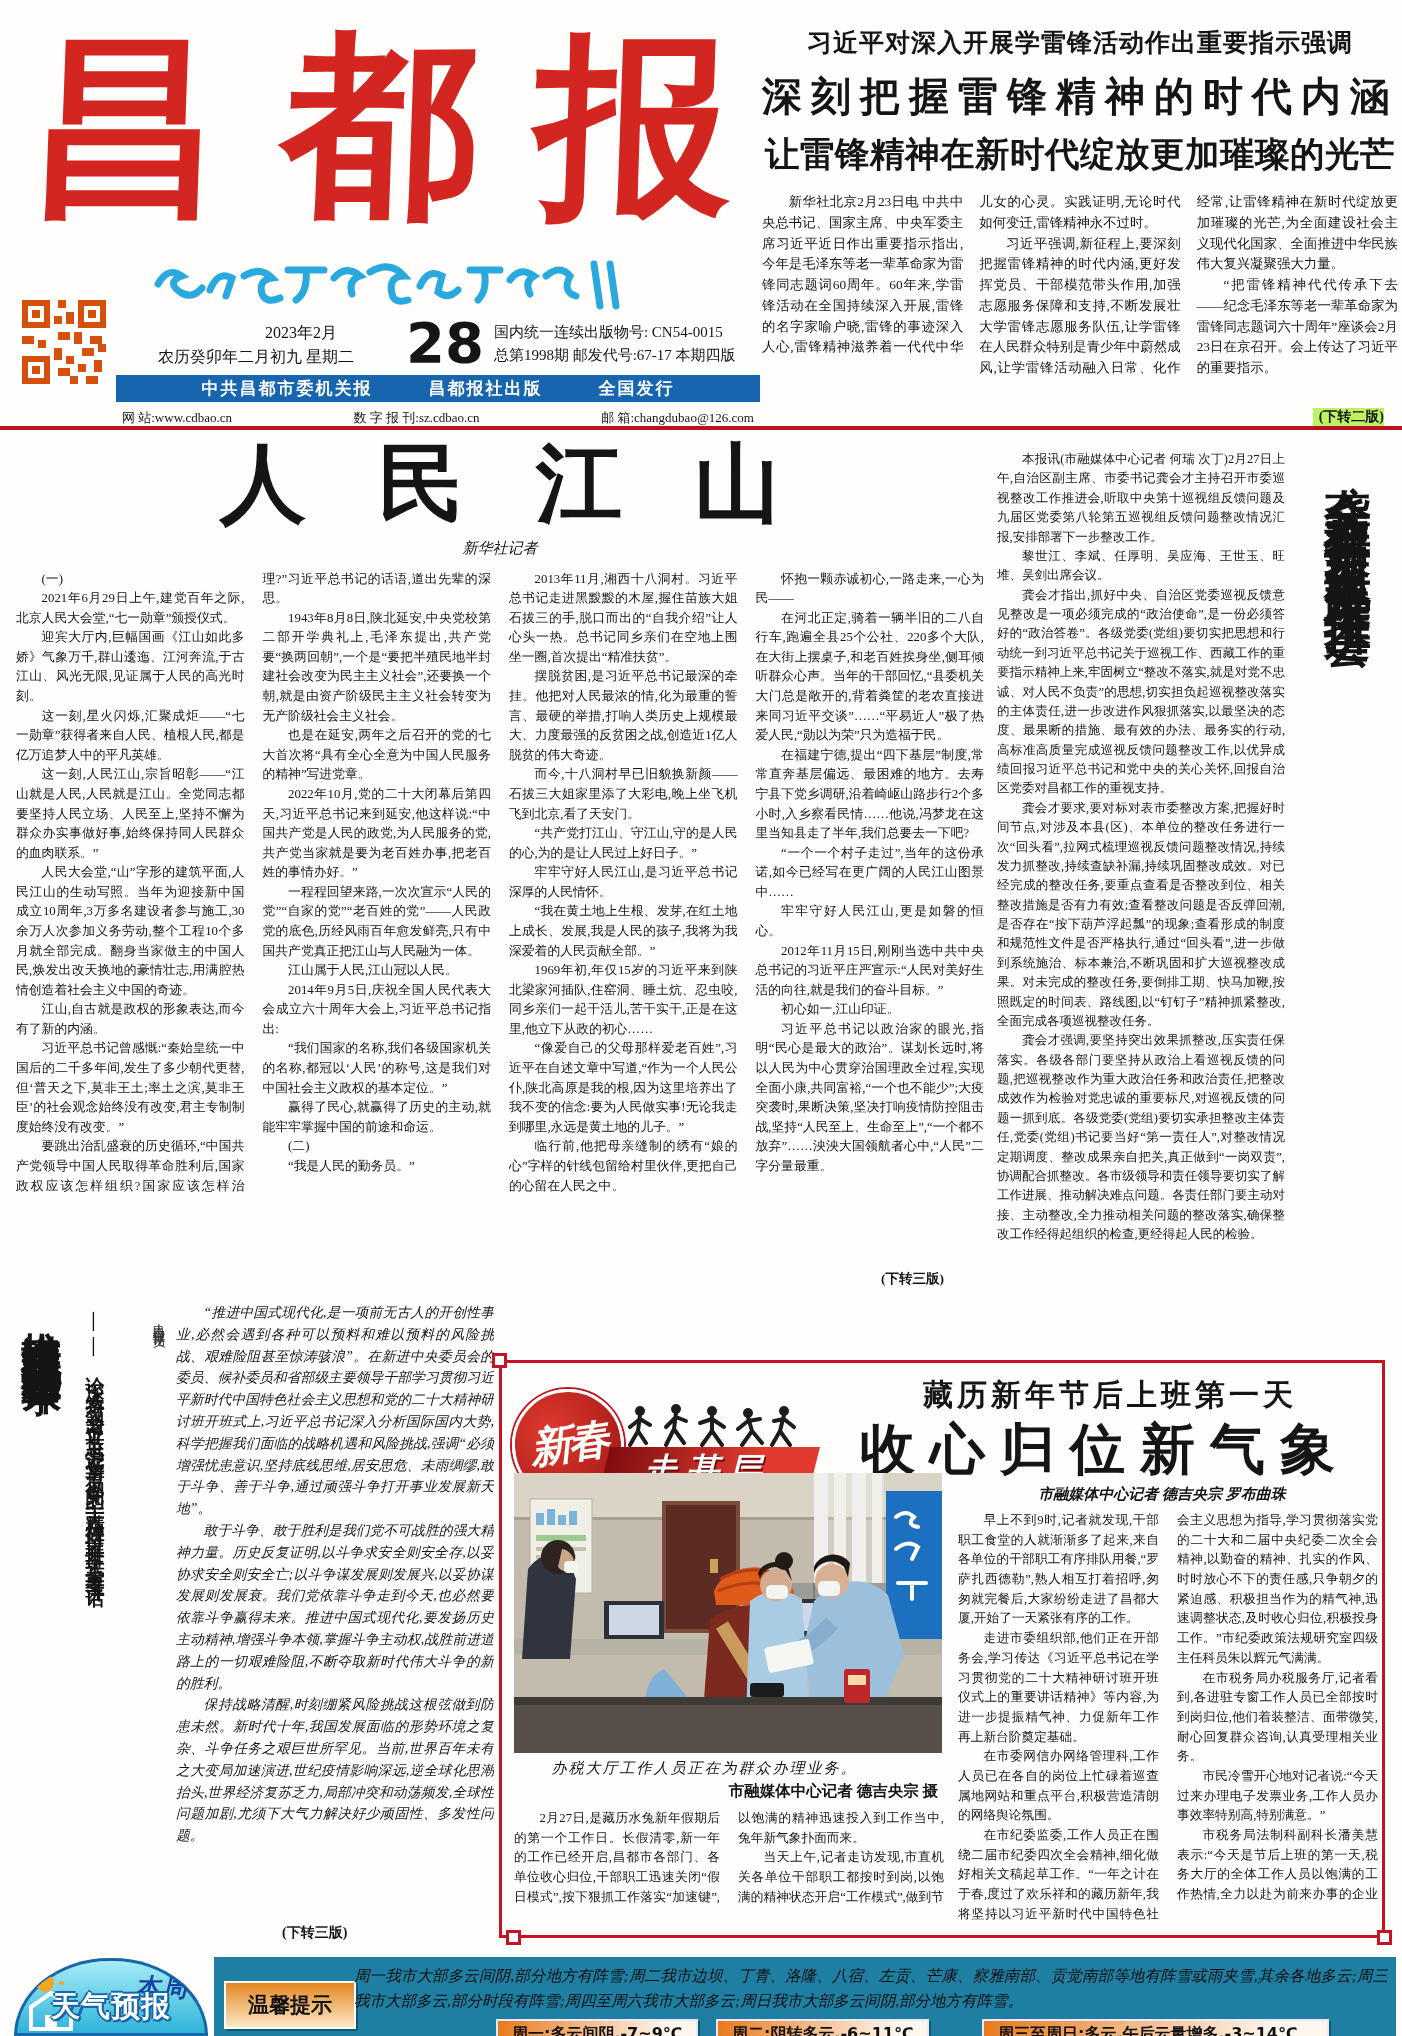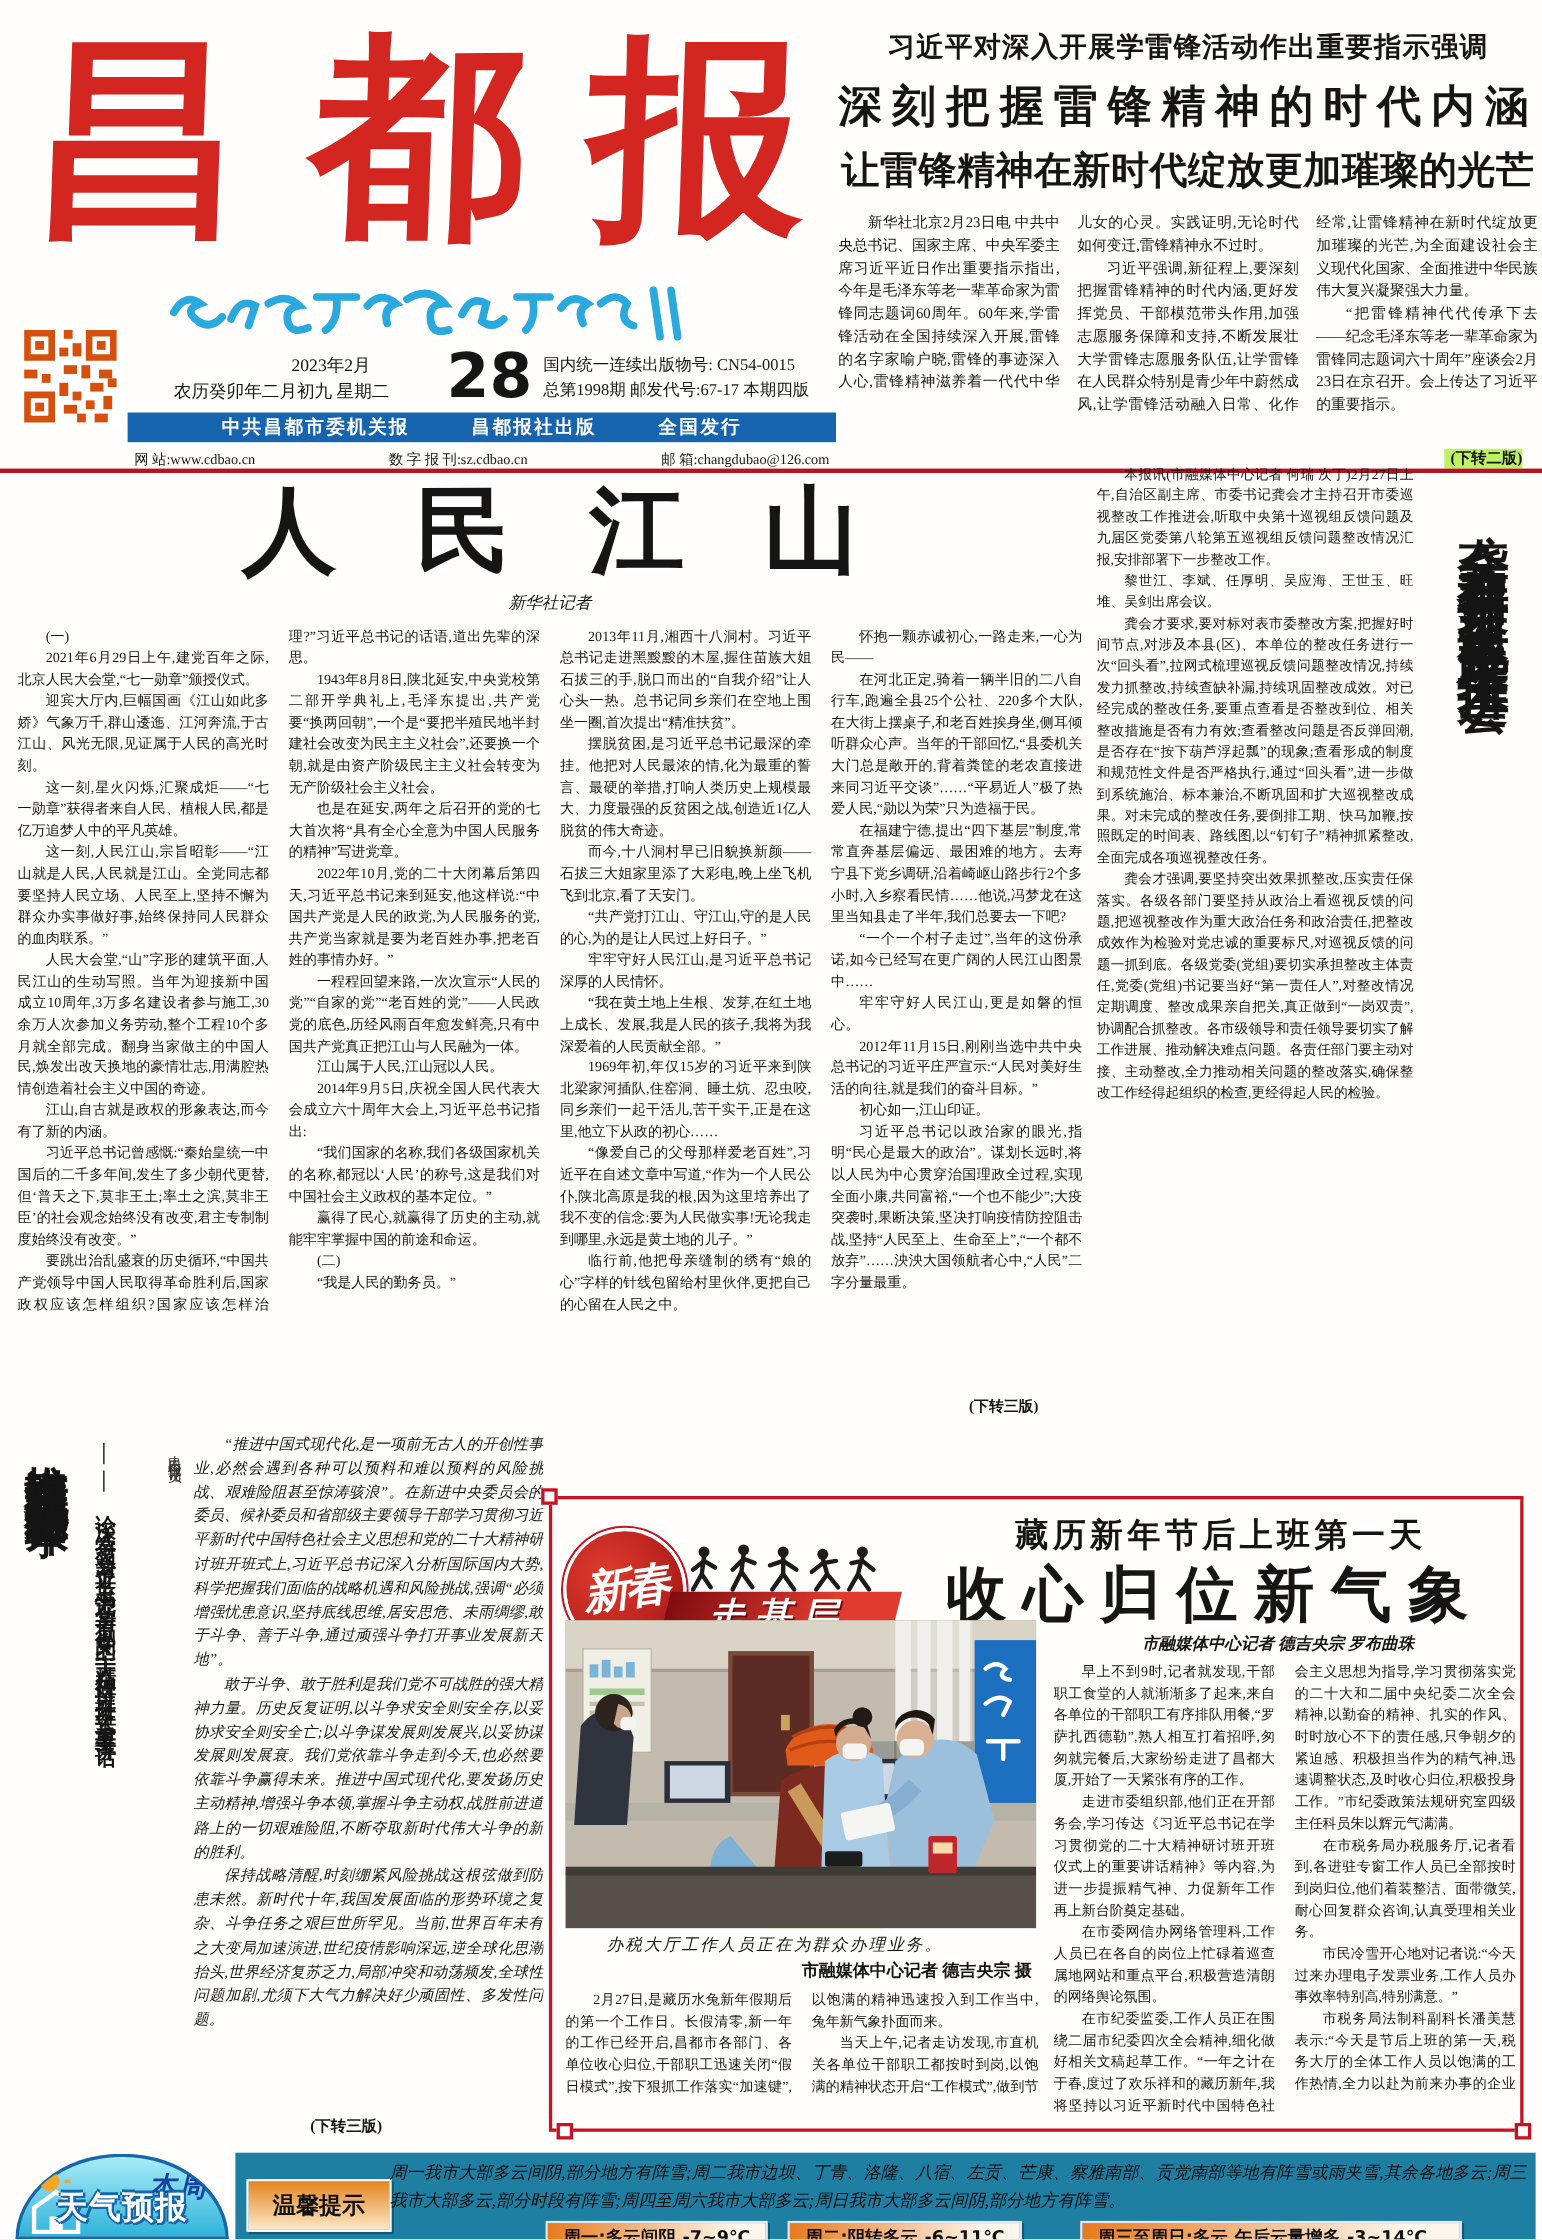--- a/index.html
+++ b/index.html
@@ -48,21 +48,21 @@
   .main-story{ position:absolute; left:16px; top:436px; width:968px; height:856px; }
   .main-title{ text-align:center; font-size:86px; font-weight:900; letter-spacing:72px; padding-left:72px;
     font-family:"DejaVu Sans",sans-serif; line-height:1.1; white-space:nowrap;}
   .main-byline{ text-align:center; font-size:15px; font-style:italic; margin-top:8px; }
   .main-body{ margin-top:12px; height:700px; overflow:hidden;
     column-count:4; column-gap:18px; font-size:12.8px; line-height:1.53; text-align:justify; }
   .main-body p{ text-indent:2em; }
   .main-turn{ position:absolute; right:40px; bottom:4px; font-weight:bold; font-size:13.5px; background:#fffefc; padding-left:6px; }
 
   
-  .inspection{ position:absolute; left:997px; top:422px; width:288px; height:903px; overflow:hidden;
+  .inspection{ position:absolute; left:997px; top:450px; width:288px; height:903px; overflow:hidden;
     font-size:12.5px; line-height:1.55; text-align:justify; }
   .inspection p{ text-indent:2em; }
   .v-headline-right{ position:absolute; left:1302px; top:448px; width:92px; height:896px;
     writing-mode:vertical-rl; font-family:"DejaVu Sans",sans-serif;
     font-size:47px; font-weight:900; letter-spacing:8px; line-height:92px; text-align:justify;}
 
   
   .v-title{ position:absolute; left:14px; top:1300px; height:692px; width:56px;
     writing-mode:vertical-rl; font-family:"DejaVu Sans",sans-serif;
     font-size:40px; font-weight:900; letter-spacing:3px; line-height:56px;}
@@ -261,20 +261,21 @@
         <p>2012年11月15日,刚刚当选中共中央总书记的习近平庄严宣示:“人民对美好生活的向往,就是我们的奋斗目标。”</p>
         <p>初心如一,江山印证。</p>
         <p>习近平总书记以政治家的眼光,指明“民心是最大的政治”。谋划长远时,将以人民为中心贯穿治国理政全过程,实现全面小康,共同富裕,“一个也不能少”;大疫突袭时,果断决策,坚决打响疫情防控阻击战,坚持“人民至上、生命至上”,“一个都不放弃”……泱泱大国领航者心中,“人民”二字分量最重。</p>
       </div>
     <div class="main-turn">(下转三版)</div>
   </div>
 
   <div class="inspection">
       <p>本报讯(市融媒体中心记者 何瑞 次丁)2月27日上午,自治区副主席、市委书记龚会才主持召开市委巡视整改工作推进会,听取中央第十巡视组反馈问题及九届区党委第八轮第五巡视组反馈问题整改情况汇报,安排部署下一步整改工作。</p>
       <p>黎世江、李斌、任厚明、吴应海、王世玉、旺堆、吴剑出席会议。</p>
+      <p>龚会才指出,抓好中央、自治区党委巡视反馈意见整改是一项必须完成的“政治使命”,是一份必须答好的“政治答卷”。各级党委(党组)要切实把思想和行动统一到习近平总书记关于巡视工作、西藏工作的重要指示精神上来,牢固树立“整改不落实,就是对党不忠诚、对人民不负责”的思想,切实担负起巡视整改落实的主体责任,进一步改进作风狠抓落实,以最坚决的态度、最果断的措施、最有效的办法、最务实的行动,高标准高质量完成巡视反馈问题整改工作,以优异成绩回报习近平总书记和党中央的关心关怀,回报自治区党委对昌都工作的重视支持。</p>
       <p>龚会才要求,要对标对表市委整改方案,把握好时间节点,对涉及本县(区)、本单位的整改任务进行一次“回头看”,拉网式梳理巡视反馈问题整改情况,持续发力抓整改,持续查缺补漏,持续巩固整改成效。对已经完成的整改任务,要重点查看是否整改到位、相关整改措施是否有力有效;查看整改问题是否反弹回潮,是否存在“按下葫芦浮起瓢”的现象;查看形成的制度和规范性文件是否严格执行,通过“回头看”,进一步做到系统施治、标本兼治,不断巩固和扩大巡视整改成果。对未完成的整改任务,要倒排工期、快马加鞭,按照既定的时间表、路线图,以“钉钉子”精神抓紧整改,全面完成各项巡视整改任务。</p>
       <p>龚会才强调,要坚持突出效果抓整改,压实责任保落实。各级各部门要坚持从政治上看巡视反馈的问题,把巡视整改作为重大政治任务和政治责任,把整改成效作为检验对党忠诚的重要标尺,对巡视反馈的问题一抓到底。各级党委(党组)要切实承担整改主体责任,党委(党组)书记要当好“第一责任人”,对整改情况定期调度、整改成果亲自把关,真正做到“一岗双责”,协调配合抓整改。各市级领导和责任领导要切实了解工作进展、推动解决难点问题。各责任部门要主动对接、主动整改,全力推动相关问题的整改落实,确保整改工作经得起组织的检查,更经得起人民的检验。</p>
     </div>
   <div class="v-headline-right">龚会才主持召开市委巡视整改工作推进会</div>
 
   <div class="v-title">推进中国式现代化必须进行伟大斗争</div>
   <div class="v-subtitle">——论深入学习领会习近平总书记在学习贯彻党的二十大精神研讨班开班式上重要讲话</div>
   <div class="commentary-attr">人民日报评论员</div>
   <div class="commentary-body">
       <p>“推进中国式现代化,是一项前无古人的开创性事业,必然会遇到各种可以预料和难以预料的风险挑战、艰难险阻甚至惊涛骇浪”。在新进中央委员会的委员、候补委员和省部级主要领导干部学习贯彻习近平新时代中国特色社会主义思想和党的二十大精神研讨班开班式上,习近平总书记深入分析国际国内大势,科学把握我们面临的战略机遇和风险挑战,强调“必须增强忧患意识,坚持底线思维,居安思危、未雨绸缪,敢于斗争、善于斗争,通过顽强斗争打开事业发展新天地”。</p>

